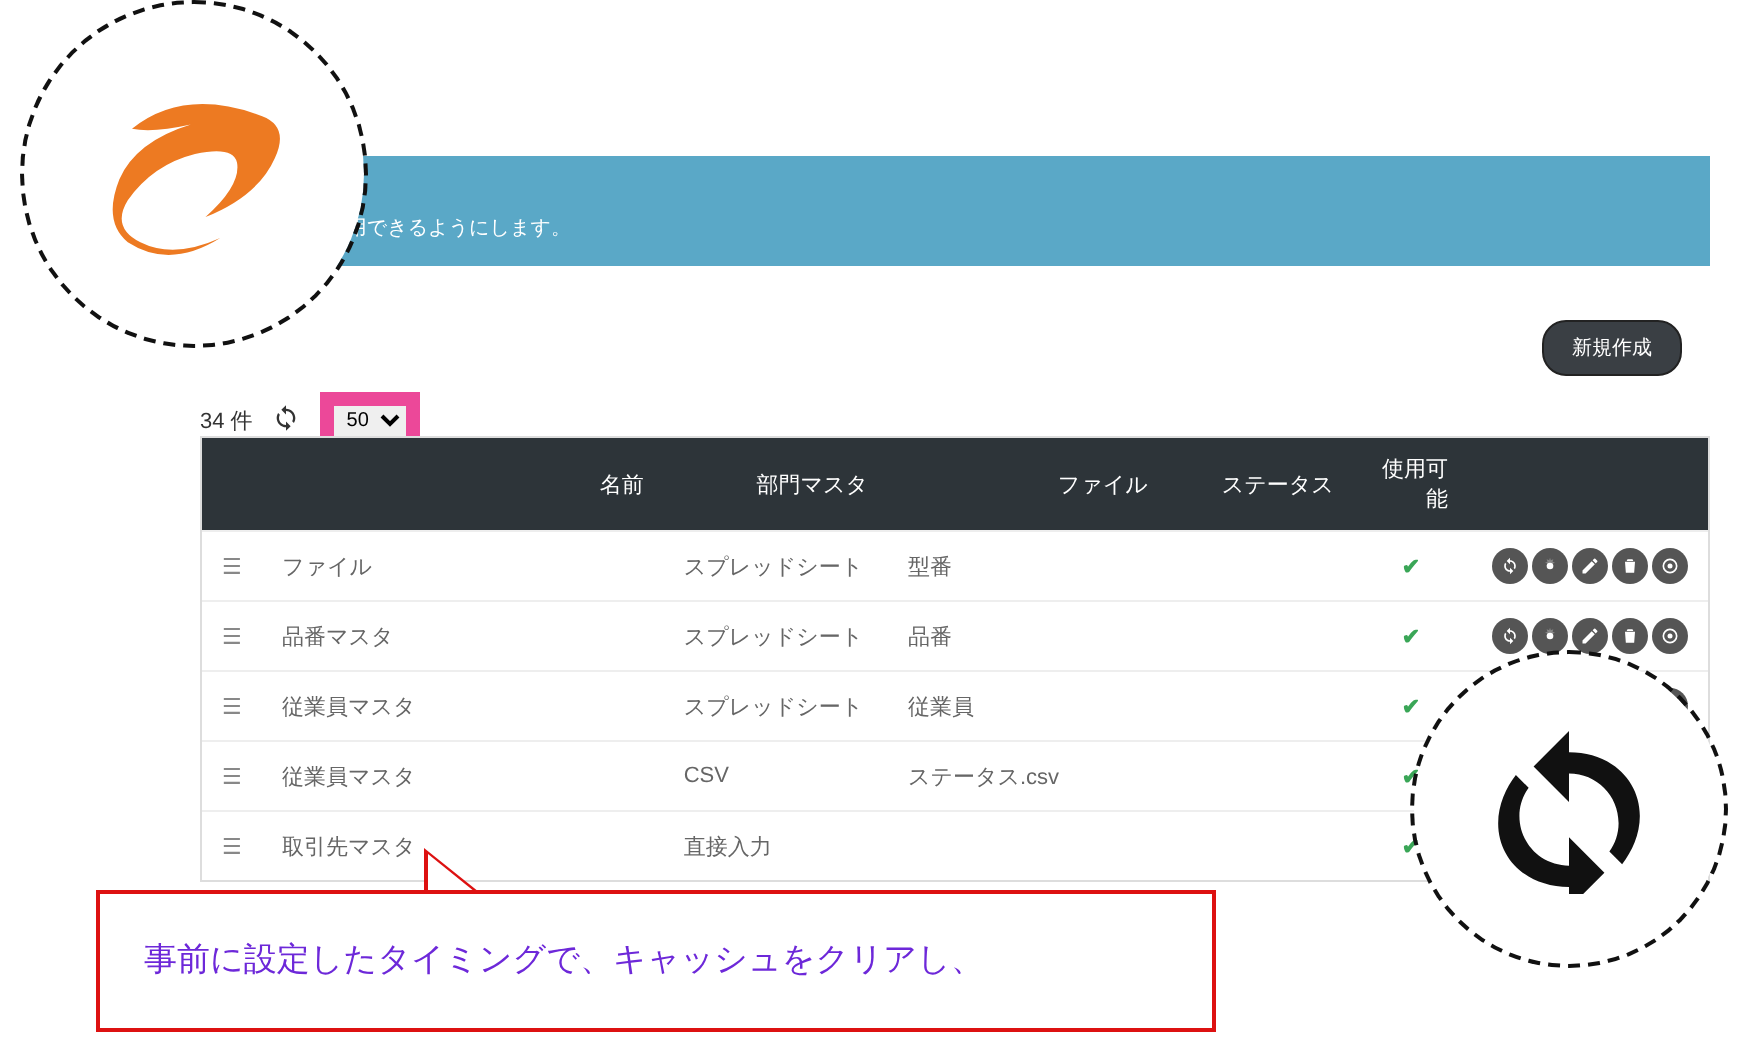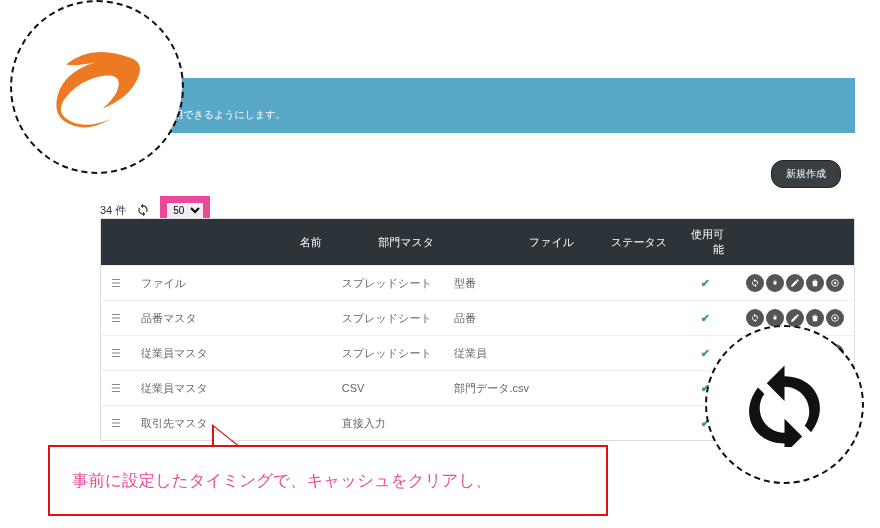--- a/index.html
+++ b/index.html
@@ -21,21 +21,21 @@
   .action-icon.disabled { background: #c8c8c8; }
   .action-icon.dark { background: #555; }
   .action-icon svg { width: 10px; height: 10px; }
   .logo-circle { position: absolute; left: 12px; top: 2px; width: 170px; height: 170px; border-radius: 50%; background: #fff; display: flex; align-items: center; justify-content: center; z-index: 5; }
   .logo-circle svg { width: 105px; height: 105px; }
   .sync-circle { position: absolute; right: 18px; bottom: 46px; width: 155px; height: 155px; border-radius: 50%; background: #fff; display: flex; align-items: center; justify-content: center; z-index: 5; }
   .sync-circle svg { width: 85px; height: 85px; }
   .dashed-ring { position: absolute; border-radius: 50%; border: 2px dashed #111; pointer-events: none; z-index: 6; }
   .ring-logo { left: 10px; top: 0; width: 174px; height: 174px; }
   .ring-sync { right: 16px; bottom: 44px; width: 159px; height: 159px; }
-  .callout { position: absolute; left: 48px; bottom: 12px; width: 560px; border: 2px solid #d11; background: #fff; padding: 18px 22px; font-size: 16.5px; line-height: 1.9; color: #ec4899; z-index: 4; }
+  .callout { position: absolute; left: 48px; bottom: 12px; width: 560px; border: 2px solid #d11; background: #fff; padding: 18px 22px; font-size: 16.5px; line-height: 1.9; color: #6d28d9; z-index: 4; }
   .callout-tail { position: absolute; left: 212px; bottom: 104px; width: 0; height: 0; z-index: 4; }
   .callout-tail::before { content: ""; position: absolute; border-left: 0 solid transparent; border-right: 30px solid transparent; border-bottom: 24px solid #d11; left: 0; top: 0; }
   .callout-tail::after { content: ""; position: absolute; border-left: 0 solid transparent; border-right: 26px solid transparent; border-bottom: 21px solid #fff; left: 2px; top: 3px; }
   th.col-name { width: 220px; }
   th.col-type { width: 120px; }
   th.col-file { width: 150px; margin-top: 38px; }
   th.col-status { width: 100px; }
   th.col-enabled { width: 60px; text-align: right; }
 </style>
 </head>
@@ -166,21 +166,21 @@
               <svg viewBox="0 0 24 24" fill="#fff">
                 <circle cx="12" cy="12" r="8" fill="none" stroke="#fff" stroke-width="2"></circle>
                 <circle cx="12" cy="12" r="3"></circle>
               </svg>
             </span></td>
         </tr>
         <tr>
     <td class="drag-handle">☰</td>
     <td>従業員マスタ</td>
     <td>CSV</td>
-    <td>部門データ.csv</td>
+    <td>ステータス.csv</td>
     <td></td>
     <td class="check">✔</td>
     <td class="action-cell"><span class="action-icon disabled">
               <svg viewBox="0 0 24 24" fill="#fff">
                 <path d="M12 5V2L8 6l4 4V7c2.8 0 5 2.2 5 5 0 .8-.2 1.6-.6 2.3l1.5 1.5c.7-1.1 1.1-2.4 1.1-3.8 0-3.9-3.1-7-7-7zm0 12c-2.8 0-5-2.2-5-5 0-.8.2-1.6.6-2.3L6.1 8.2C5.4 9.3 5 10.6 5 12c0 3.9 3.1 7 7 7v3l4-4-4-4v3z"></path>
               </svg>
             </span><span class="action-icon dark">
               <svg viewBox="0 0 24 24" fill="#fff">
                 <circle cx="12" cy="12" r="4"></circle>
                 <path d="M12 2l1 3 3-1-1 3 3 1-3 1 1 3-3-1-1 3-1-3-3 1 1-3-3-1 3-1-1-3 3 1z" opacity=".3"></path>

